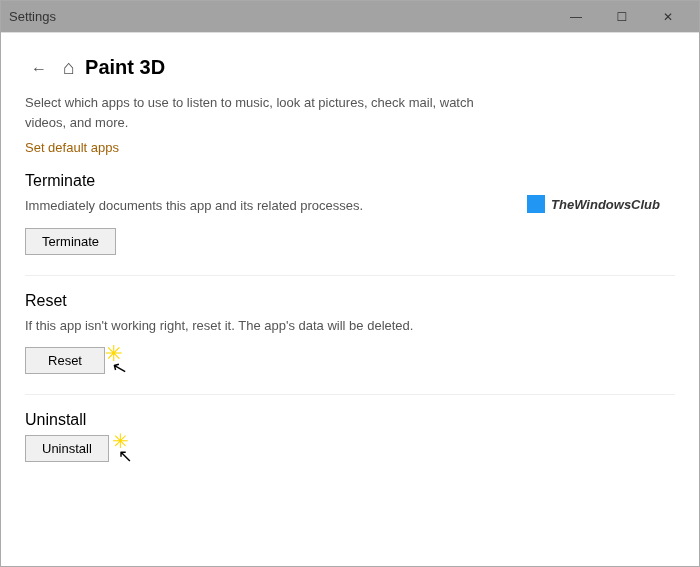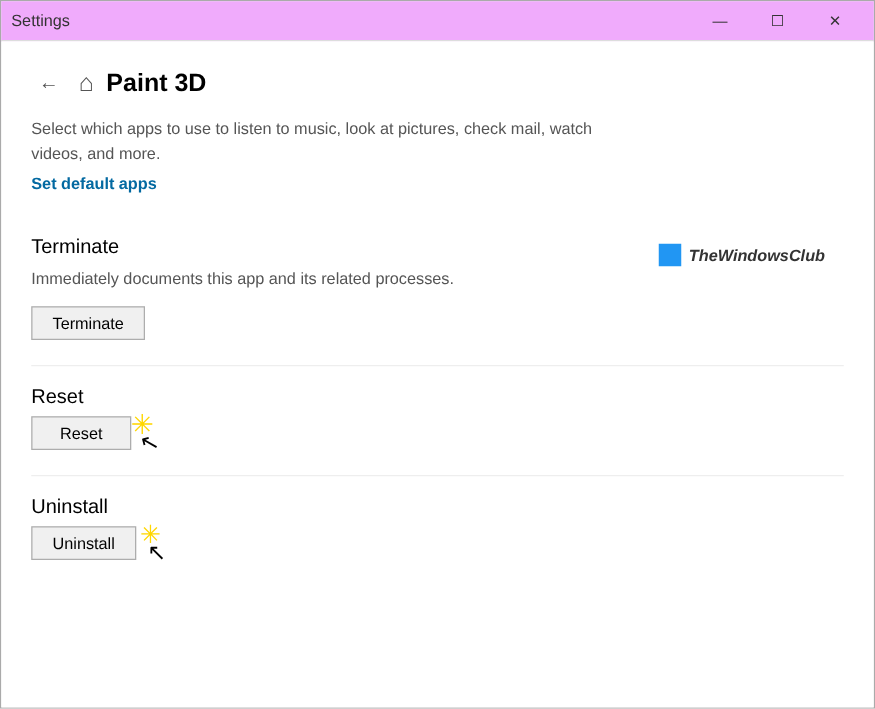--- a/index.html
+++ b/index.html
@@ -19,21 +19,21 @@
     .window {
       width: 700px;
       height: 567px;
       border: 1px solid #aaa;
       display: flex;
       flex-direction: column;
     }
 
     .titlebar {
       height: 32px;
-      background: #f0abfc;
+      background: #a3a3a3;
       display: flex;
       align-items: center;
       justify-content: space-between;
       padding: 0 8px;
       border-bottom: 1px solid #ddd;
       flex-shrink: 0;
     }
 
     .titlebar-left {
       display: flex;
@@ -104,27 +104,26 @@
 
     .description {
       font-size: 13px;
       color: #555;
       margin-bottom: 6px;
       line-height: 1.5;
       max-width: 480px;
     }
 
     .set-default-link {
-      color: #0369a1;
+      color: #a16207;
       font-size: 13px;
       text-decoration: none;
       cursor: pointer;
       display: inline-block;
-      margin-bottom: 24px;
-      font-weight: bold;
+      margin-bottom: 6px;
     }
 
     .divider {
       height: 1px;
       background: #eee;
       margin: 8px 0 16px 0;
     }
 
     .section {
       margin-bottom: 20px;
@@ -246,20 +245,21 @@
         <h2 class="section-title">Terminate</h2>
         <p class="section-desc">Immediately documents this app and its related processes.</p>
         <button class="action-btn">Terminate</button>
       </div>
 
       <div class="divider"></div>
 
       
       <div class="section">
         <h2 class="section-title">Reset</h2>
+        <p class="section-desc">If this app isn't working right, reset it. The app's data will be deleted.</p>
         <div class="reset-wrapper">
           <button class="action-btn">Reset</button>
           
           <span class="star-burst">✳</span>
           <span class="cursor-img" style="position:absolute; right:-22px; top:10px; font-size:18px;">↖</span>
         </div>
       </div>
 
       <div class="divider"></div>
 

